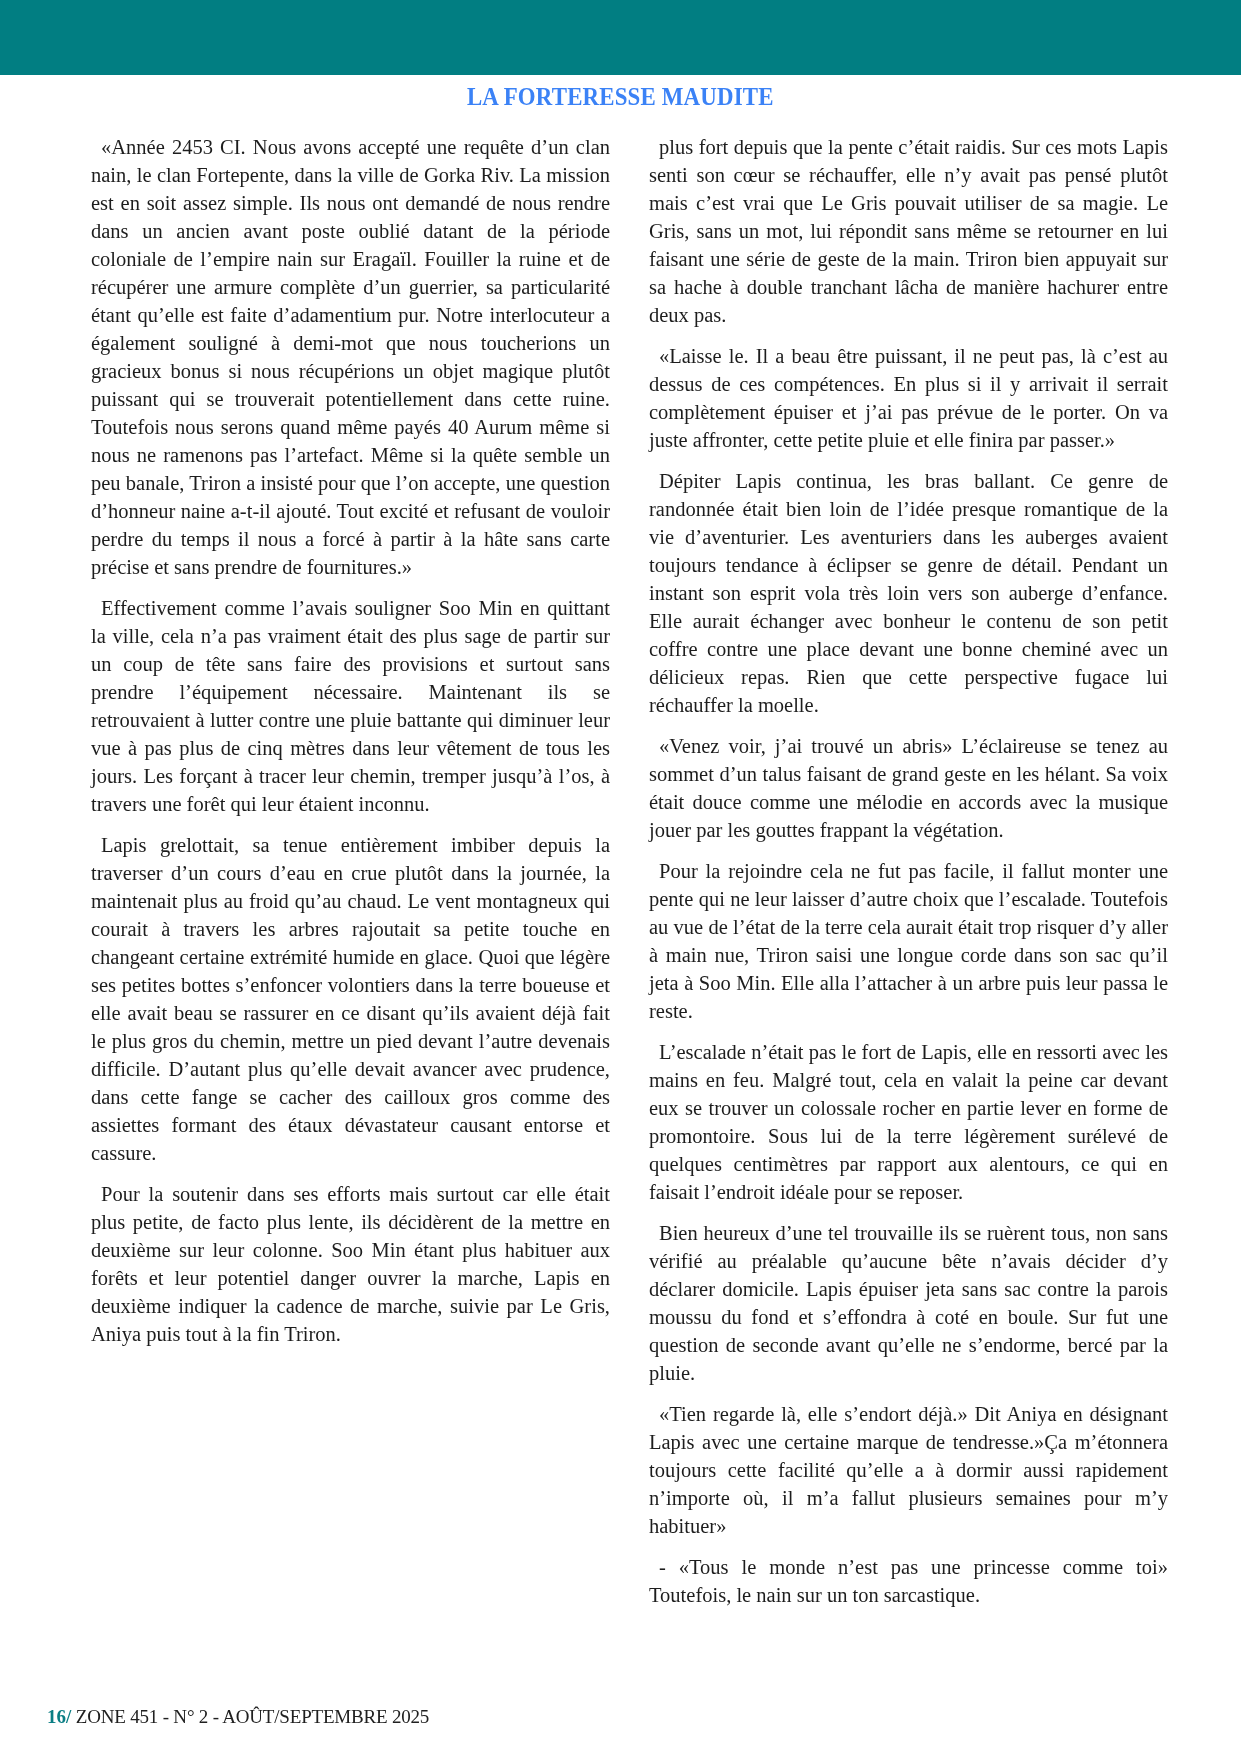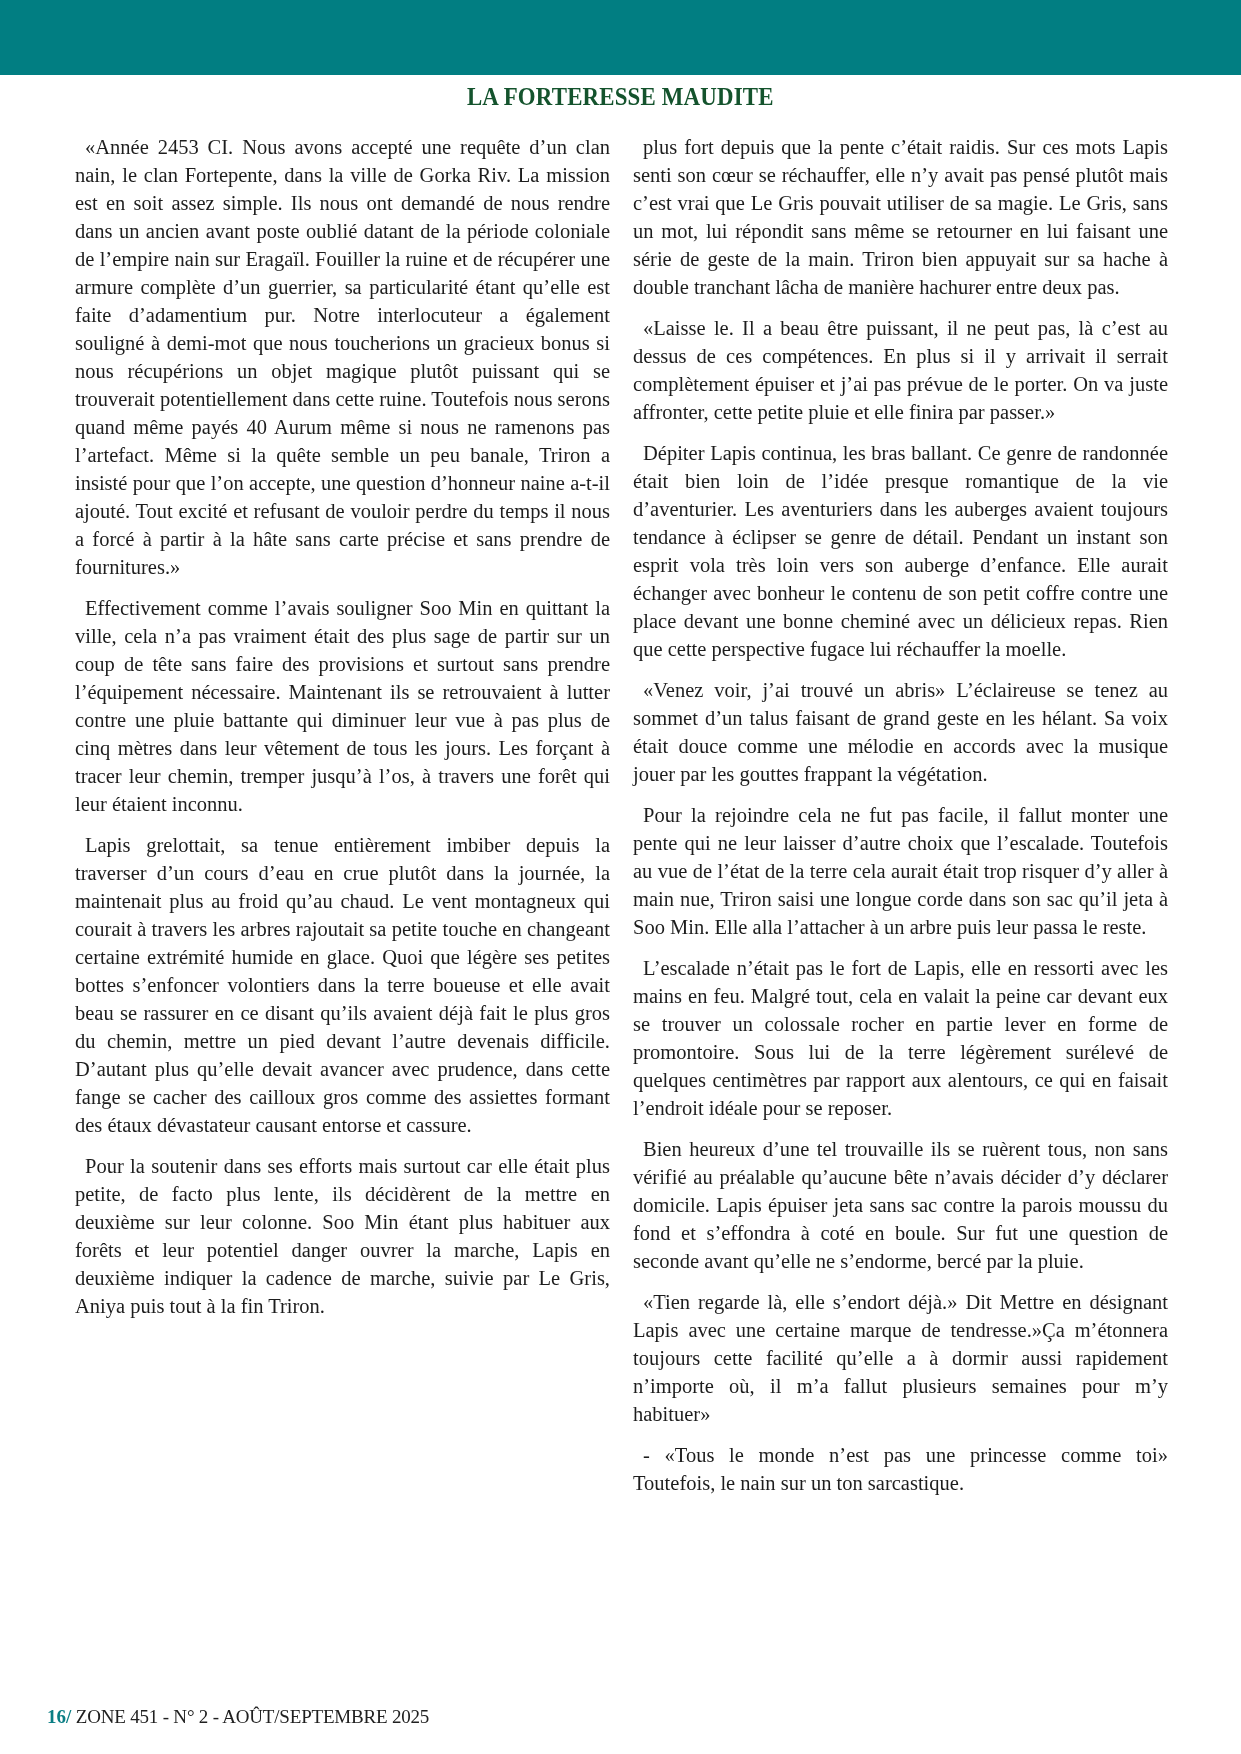--- a/index.html
+++ b/index.html
@@ -15,40 +15,40 @@
     position: absolute;
     top: 0; left: 0;
     width: 1241px; height: 75px;
     background: #017e82;
   }
   .page-title {
     position: absolute;
     top: 82px; left: 0;
     width: 1241px;
     text-align: center;
-    color: #14532d;
+    color: #3b82f6;
   }
   .page-title > span {
     display: inline-block;
     font-size: 26px;
     font-weight: bold;
     letter-spacing: 0.2px;
     transform: scaleX(0.88);
     transform-origin: center;
     white-space: nowrap;
   }
   .column {
     position: absolute;
     top: 133px;
     width: 535px;
   }
   .column-left  { left: 75px;  }
   .column-right { left: 633px; }
   .article-par {
-    margin: 0 0 13px 0;
+    margin: 0 0 13px 16px;
     font-size: 20.5px;
     line-height: 28px;
     color: #1d1d1d;
     text-align: justify;
     text-indent: 10px;
   }
   .footer {
     position: absolute;
     left: 47px;
     top: 1706px;
@@ -82,19 +82,19 @@
   </div>
 
 <div class="column column-right">
     <p class="article-par">plus fort depuis que la pente c’était raidis. Sur ces mots Lapis senti son cœur se réchauffer, elle n’y avait pas pensé plutôt mais c’est vrai que Le Gris pouvait utiliser de sa magie. Le Gris, sans un mot, lui répondit sans même se retourner en lui faisant une série de geste de la main. Triron bien appuyait sur sa hache à double tranchant lâcha de manière hachurer entre deux pas.</p>
     <p class="article-par">«Laisse le. Il a beau être puissant, il ne peut pas, là c’est au dessus de ces compétences. En plus si il y arrivait il serrait complètement épuiser et j’ai pas prévue de le porter. On va juste affronter, cette petite pluie et elle finira par passer.»</p>
     <p class="article-par">Dépiter Lapis continua, les bras ballant. Ce genre de randonnée était bien loin de l’idée presque romantique de la vie d’aventurier. Les aventuriers dans les auberges avaient toujours tendance à éclipser se genre de détail. Pendant un instant son esprit vola très loin vers son auberge d’enfance. Elle aurait échanger avec bonheur le contenu de son petit coffre contre une place devant une bonne cheminé avec un délicieux repas. Rien que cette perspective fugace lui réchauffer la moelle.</p>
     <p class="article-par">«Venez voir, j’ai trouvé un abris» L’éclaireuse se tenez au sommet d’un talus faisant de grand geste en les hélant. Sa voix était douce comme une mélodie en accords avec la musique jouer par les gouttes frappant la végétation.</p>
     <p class="article-par">Pour la rejoindre cela ne fut pas facile, il fallut monter une pente qui ne leur laisser d’autre choix que l’escalade. Toutefois au vue de l’état de la terre cela aurait était trop risquer d’y aller à main nue, Triron saisi une longue corde dans son sac qu’il jeta à Soo Min. Elle alla l’attacher à un arbre puis leur passa le reste.</p>
     <p class="article-par">L’escalade n’était pas le fort de Lapis, elle en ressorti avec les mains en feu. Malgré tout, cela en valait la peine car devant eux se trouver un colossale rocher en partie lever en forme de promontoire. Sous lui de la terre légèrement surélevé de quelques centimètres par rapport aux alentours, ce qui en faisait l’endroit idéale pour se reposer.</p>
     <p class="article-par">Bien heureux d’une tel trouvaille ils se ruèrent tous, non sans vérifié au préalable qu’aucune bête n’avais décider d’y déclarer domicile. Lapis épuiser jeta sans sac contre la parois moussu du fond et s’effondra à coté en boule. Sur fut une question de seconde avant qu’elle ne s’endorme, bercé par la pluie.</p>
-    <p class="article-par">«Tien regarde là, elle s’endort déjà.» Dit Mettre en désignant Lapis avec une certaine marque de tendresse.»Ça m’étonnera toujours cette facilité qu’elle a à dormir aussi rapidement n’importe où, il m’a fallut plusieurs semaines pour m’y habituer»</p>
+    <p class="article-par">«Tien regarde là, elle s’endort déjà.» Dit Aniya en désignant Lapis avec une certaine marque de tendresse.»Ça m’étonnera toujours cette facilité qu’elle a à dormir aussi rapidement n’importe où, il m’a fallut plusieurs semaines pour m’y habituer»</p>
     <p class="article-par">- «Tous le monde n’est pas une princesse comme toi» Toutefois, le nain sur un ton sarcastique.</p>
   </div>
 
 <div class="footer">
   <span class="page-number">16/</span><span class="issue-info"> ZONE 451 - N° 2 - AOÛT/SEPTEMBRE 2025</span>
 </div>
 
 </body></html>

